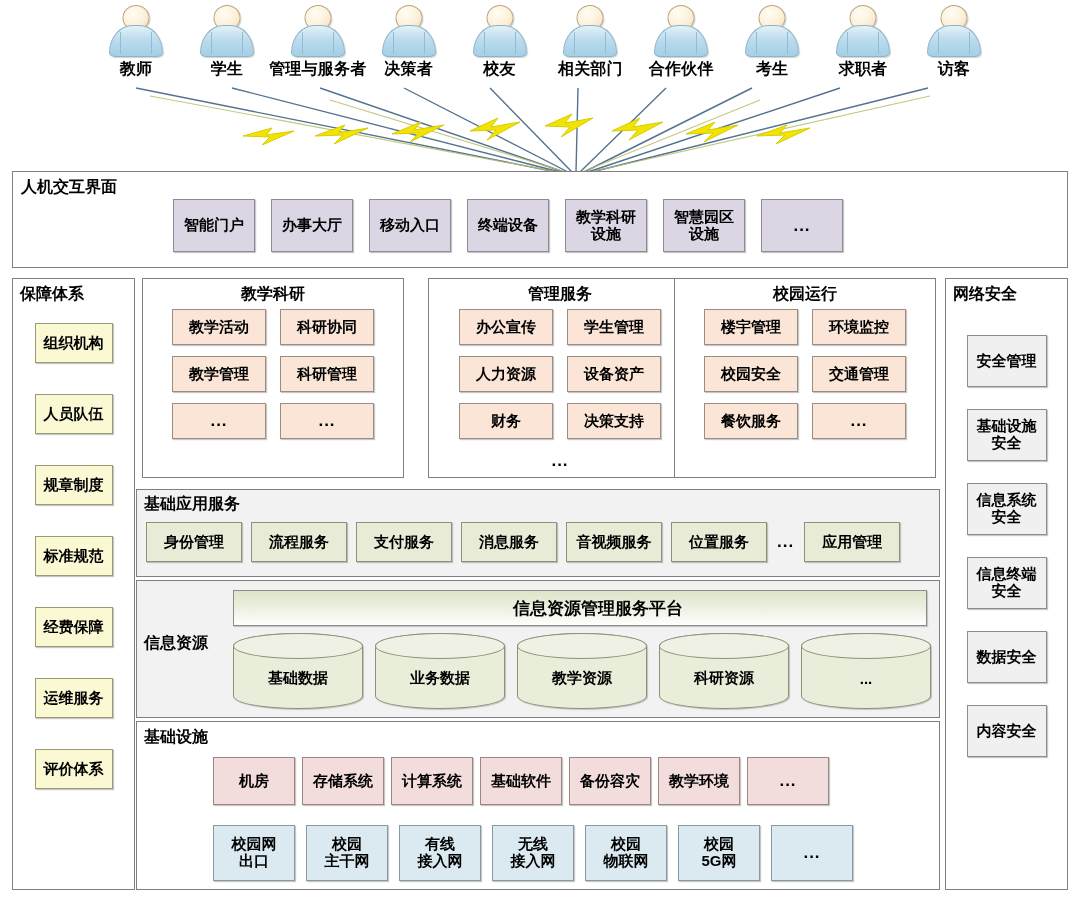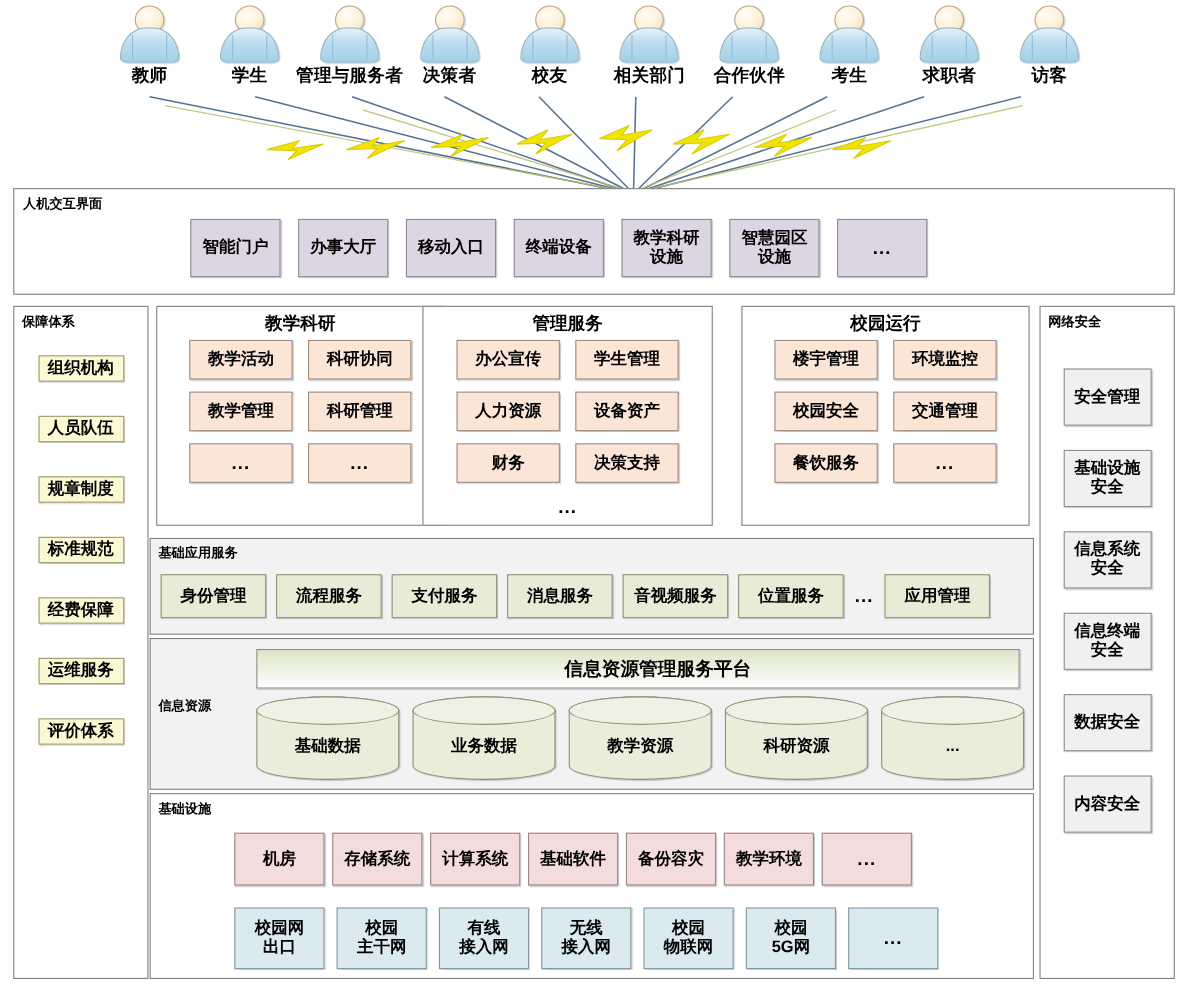--- a/index.html
+++ b/index.html
@@ -48,21 +48,21 @@
   }
 
   
   .connectors{position:absolute;left:0;top:0;width:1080px;height:185px;}
 
   
   .layer{
     position:absolute;border:1px solid #7f7f7f;background:#fff;box-sizing:border-box;
   }
   .layer-title{
-    position:absolute;font-size:12px;font-weight:bold;white-space:nowrap;
+    position:absolute;font-size:16px;font-weight:bold;white-space:nowrap;
   }
 
   
   .chip{
     box-sizing:border-box;display:flex;align-items:center;justify-content:center;
     text-align:center;font-size:15px;font-weight:bold;line-height:1.12;
     border:1px solid #9a9a9a;
     box-shadow:1px 1px 1px rgba(0,0,0,.22);
   }
   .chip.dots{font-size:17px;letter-spacing:1px;}
@@ -79,39 +79,39 @@
   #interaction-layer{left:12px;top:171px;width:1056px;height:97px;}
   #interaction-layer .layer-title{left:8px;top:5px;}
   .iface-row{position:absolute;left:160px;top:27px;display:flex;gap:16px;}
   .iface-row .chip{width:82px;height:53px;}
 
   
   #guarantee-col{left:12px;top:278px;width:123px;height:612px;}
   #guarantee-col .layer-title{left:7px;top:5px;}
   .side-list{position:absolute;left:50%;transform:translateX(-50%);display:flex;flex-direction:column;}
   #guarantee-col .side-list{top:44px;gap:31px;}
-  #guarantee-col .side-list .chip{width:78px;height:24px;}
+  #guarantee-col .side-list .chip{width:78px;height:40px;}
 
   #security-col{left:945px;top:278px;width:123px;height:612px;}
   #security-col .layer-title{left:7px;top:5px;}
   #security-col .side-list{top:56px;gap:22px;}
   #security-col .side-list .chip{width:80px;height:52px;}
 
   
   .biz-group{position:absolute;top:278px;height:200px;border:1px solid #7f7f7f;background:#fff;box-sizing:border-box;}
   .biz-title{position:absolute;top:5px;left:0;width:100%;text-align:center;font-size:16px;font-weight:bold;}
   .biz-grid{
     position:absolute;left:0;top:30px;width:100%;
     display:flex;flex-wrap:wrap;justify-content:center;
     column-gap:14px;row-gap:11px;padding:0 10px;box-sizing:border-box;
   }
   .biz-grid .chip{width:94px;height:36px;}
   .biz-extra-dots{position:absolute;left:0;bottom:6px;width:100%;text-align:center;font-size:17px;font-weight:bold;letter-spacing:1px;}
   #group-teaching{left:142px;width:262px;}
-  #group-admin{left:384px;width:264px;}
+  #group-admin{left:428px;width:264px;}
   #group-campus{left:674px;width:262px;}
 
   
   #app-service-layer{left:136px;top:489px;width:804px;height:88px;background:#f2f2f2;}
   #app-service-layer .layer-title{left:7px;top:4px;}
   .svc-row{position:absolute;left:9px;top:32px;right:9px;display:flex;align-items:center;gap:9px;}
   .svc-row .chip{width:96px;height:40px;}
   .svc-dots{font-size:17px;font-weight:bold;letter-spacing:1px;padding:0 1px;}
 
   

